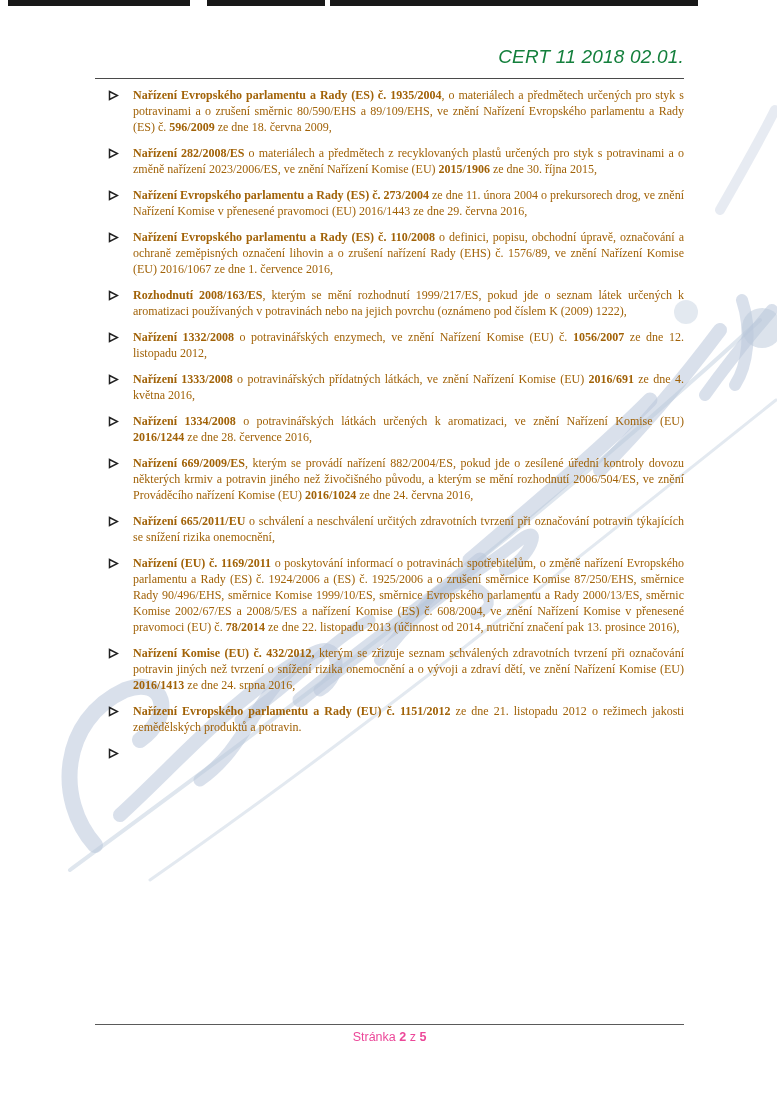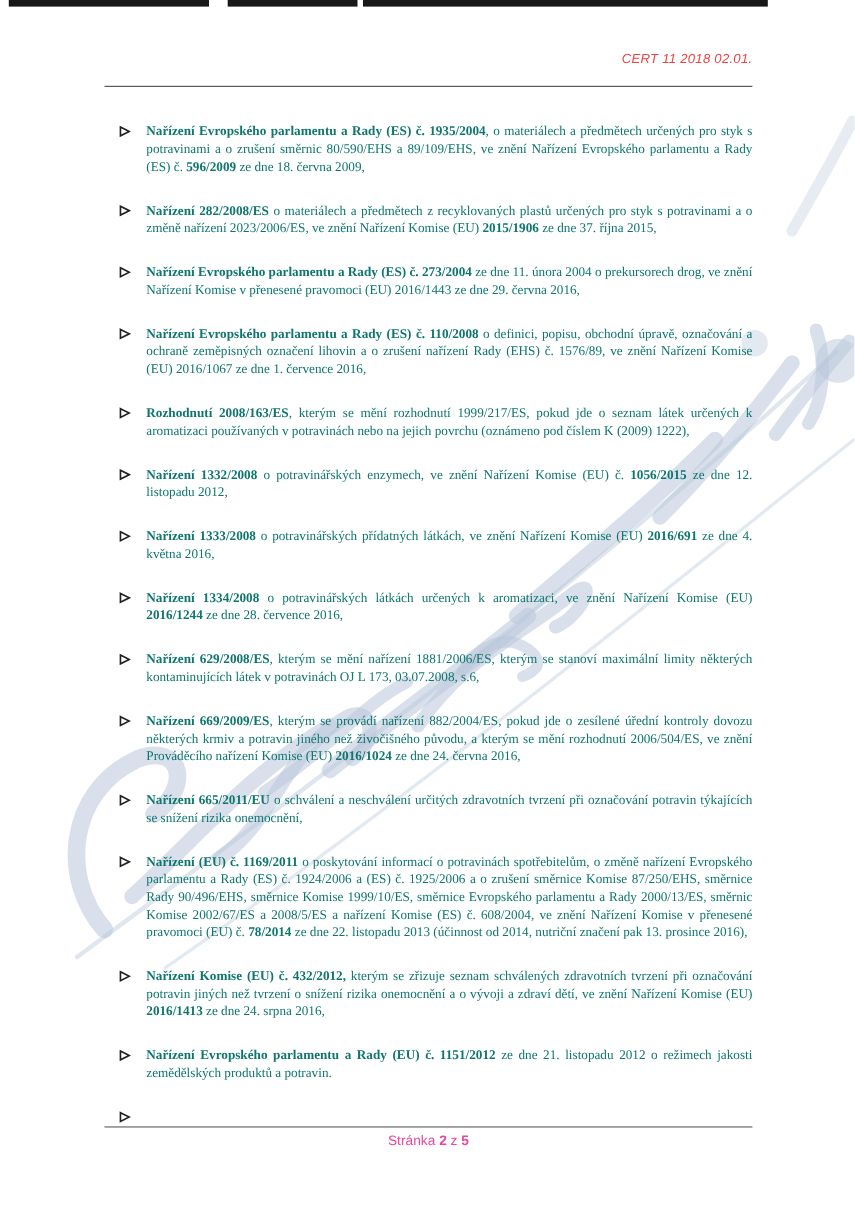--- a/index.html
+++ b/index.html
@@ -19,41 +19,40 @@
   .topbar-seg.s3 { left:330px; width:368px; }
 
   
   .watermark { position:absolute; inset:0; z-index:0; pointer-events:none; }
 
   .content { position:absolute; inset:0; z-index:1; }
 
   .header-code {
     position:absolute; top:46px; right:93px;
     font-family:"Liberation Sans", sans-serif;
-    font-style:italic; font-size:12px; color:#ef4444;
+    font-style:italic; font-size:19px; color:#15803d;
     letter-spacing:0.2px;
     text-align:center;
   }
   .top-rule {
     position:absolute; top:78px; left:95px; width:589px;
     border-top:1px solid #4a4a4a;
   }
 
   .reg-list {
     position:absolute; top:87px; left:95px; width:589px;
     margin:0; padding:0; list-style:none;
   }
   .reg-item {
     position:relative;
     padding-left:38px;
     margin-bottom:10px;
     font-size:12px; line-height:16px;
     text-align:justify;
-    color:#0f766e;
-    margin-top:24px;
+    color:#a16207;
   }
   .reg-item .bullet {
     position:absolute; left:13px; top:3px;
     width:11px; height:11px; line-height:0;
   }
   .seg.bold { font-weight:bold; }
 
   .bottom-rule {
     position:absolute; top:1024px; left:95px; width:589px;
     border-top:1px solid #5a5a5a;
@@ -100,42 +99,39 @@
 
     <div class="header-code">CERT 11 2018 02.01.</div>
     <div class="top-rule"></div>
 
     <ul class="reg-list">
         <li class="reg-item"><span class="bullet"><svg width="11" height="11" viewBox="0 0 11 11">
               <path d="M1.5 1.5 L9.5 5.5 L1.5 9.5 Z" fill="none" stroke="#222" stroke-width="1.5" stroke-linejoin="miter"></path>
             </svg></span><span class="item-text"><span class="seg bold">Nařízení Evropského parlamentu a Rady (ES) č. 1935/2004</span><span class="seg">, o materiálech a předmětech určených pro styk s potravinami a o zrušení směrnic 80/590/EHS a 89/109/EHS, ve znění Nařízení Evropského parlamentu a Rady (ES) č. </span><span class="seg bold">596/2009</span><span class="seg"> ze dne 18. června 2009,</span></span></li>
         <li class="reg-item"><span class="bullet"><svg width="11" height="11" viewBox="0 0 11 11">
               <path d="M1.5 1.5 L9.5 5.5 L1.5 9.5 Z" fill="none" stroke="#222" stroke-width="1.5" stroke-linejoin="miter"></path>
-            </svg></span><span class="item-text"><span class="seg bold">Nařízení 282/2008/ES</span><span class="seg"> o materiálech a předmětech z recyklovaných plastů určených pro styk s potravinami a o změně nařízení 2023/2006/ES, ve znění Nařízení Komise (EU) </span><span class="seg bold">2015/1906</span><span class="seg"> ze dne 37. října 2015,</span></span></li>
+            </svg></span><span class="item-text"><span class="seg bold">Nařízení 282/2008/ES</span><span class="seg"> o materiálech a předmětech z recyklovaných plastů určených pro styk s potravinami a o změně nařízení 2023/2006/ES, ve znění Nařízení Komise (EU) </span><span class="seg bold">2015/1906</span><span class="seg"> ze dne 30. října 2015,</span></span></li>
         <li class="reg-item"><span class="bullet"><svg width="11" height="11" viewBox="0 0 11 11">
               <path d="M1.5 1.5 L9.5 5.5 L1.5 9.5 Z" fill="none" stroke="#222" stroke-width="1.5" stroke-linejoin="miter"></path>
             </svg></span><span class="item-text"><span class="seg bold">Nařízení Evropského parlamentu a Rady (ES) č. 273/2004</span><span class="seg"> ze dne 11. února 2004 o prekursorech drog, ve znění Nařízení Komise v přenesené pravomoci (EU) 2016/1443 ze dne 29. června 2016,</span></span></li>
         <li class="reg-item"><span class="bullet"><svg width="11" height="11" viewBox="0 0 11 11">
               <path d="M1.5 1.5 L9.5 5.5 L1.5 9.5 Z" fill="none" stroke="#222" stroke-width="1.5" stroke-linejoin="miter"></path>
             </svg></span><span class="item-text"><span class="seg bold">Nařízení Evropského parlamentu a Rady (ES) č. 110/2008</span><span class="seg"> o definici, popisu, obchodní úpravě, označování a ochraně zeměpisných označení lihovin a o zrušení nařízení Rady (EHS) č. 1576/89, ve znění Nařízení Komise (EU) 2016/1067 ze dne 1. července 2016,</span></span></li>
         <li class="reg-item"><span class="bullet"><svg width="11" height="11" viewBox="0 0 11 11">
               <path d="M1.5 1.5 L9.5 5.5 L1.5 9.5 Z" fill="none" stroke="#222" stroke-width="1.5" stroke-linejoin="miter"></path>
             </svg></span><span class="item-text"><span class="seg bold">Rozhodnutí 2008/163/ES</span><span class="seg">, kterým se mění rozhodnutí 1999/217/ES, pokud jde o seznam látek určených k aromatizaci používaných v potravinách nebo na jejich povrchu (oznámeno pod číslem K (2009) 1222),</span></span></li>
         <li class="reg-item"><span class="bullet"><svg width="11" height="11" viewBox="0 0 11 11">
               <path d="M1.5 1.5 L9.5 5.5 L1.5 9.5 Z" fill="none" stroke="#222" stroke-width="1.5" stroke-linejoin="miter"></path>
-            </svg></span><span class="item-text"><span class="seg bold">Nařízení 1332/2008</span><span class="seg"> o potravinářských enzymech, ve znění Nařízení Komise (EU) č. </span><span class="seg bold">1056/2015</span><span class="seg"> ze dne 12. listopadu 2012,</span></span></li>
+            </svg></span><span class="item-text"><span class="seg bold">Nařízení 1332/2008</span><span class="seg"> o potravinářských enzymech, ve znění Nařízení Komise (EU) č. </span><span class="seg bold">1056/2007</span><span class="seg"> ze dne 12. listopadu 2012,</span></span></li>
         <li class="reg-item"><span class="bullet"><svg width="11" height="11" viewBox="0 0 11 11">
               <path d="M1.5 1.5 L9.5 5.5 L1.5 9.5 Z" fill="none" stroke="#222" stroke-width="1.5" stroke-linejoin="miter"></path>
             </svg></span><span class="item-text"><span class="seg bold">Nařízení 1333/2008</span><span class="seg"> o potravinářských přídatných látkách, ve znění Nařízení Komise (EU) </span><span class="seg bold">2016/691</span><span class="seg"> ze dne 4. května 2016,</span></span></li>
         <li class="reg-item"><span class="bullet"><svg width="11" height="11" viewBox="0 0 11 11">
               <path d="M1.5 1.5 L9.5 5.5 L1.5 9.5 Z" fill="none" stroke="#222" stroke-width="1.5" stroke-linejoin="miter"></path>
             </svg></span><span class="item-text"><span class="seg bold">Nařízení 1334/2008</span><span class="seg"> o potravinářských látkách určených k aromatizaci, ve znění Nařízení Komise (EU) </span><span class="seg bold">2016/1244</span><span class="seg"> ze dne 28. července 2016,</span></span></li>
-        <li class="reg-item"><span class="bullet"><svg width="11" height="11" viewBox="0 0 11 11">
-              <path d="M1.5 1.5 L9.5 5.5 L1.5 9.5 Z" fill="none" stroke="#222" stroke-width="1.5" stroke-linejoin="miter"></path>
-            </svg></span><span class="item-text"><span class="seg bold">Nařízení 629/2008/ES</span><span class="seg">, kterým se mění nařízení 1881/2006/ES, kterým se stanoví maximální limity některých kontaminujících látek v potravinách OJ L 173, 03.07.2008, s.6,</span></span></li>
         <li class="reg-item"><span class="bullet"><svg width="11" height="11" viewBox="0 0 11 11">
               <path d="M1.5 1.5 L9.5 5.5 L1.5 9.5 Z" fill="none" stroke="#222" stroke-width="1.5" stroke-linejoin="miter"></path>
             </svg></span><span class="item-text"><span class="seg bold">Nařízení 669/2009/ES</span><span class="seg">, kterým se provádí nařízení 882/2004/ES, pokud jde o zesílené úřední kontroly dovozu některých krmiv a potravin jiného než živočišného původu, a kterým se mění rozhodnutí 2006/504/ES, ve znění Prováděcího nařízení Komise (EU) </span><span class="seg bold">2016/1024</span><span class="seg"> ze dne 24. června 2016,</span></span></li>
         <li class="reg-item"><span class="bullet"><svg width="11" height="11" viewBox="0 0 11 11">
               <path d="M1.5 1.5 L9.5 5.5 L1.5 9.5 Z" fill="none" stroke="#222" stroke-width="1.5" stroke-linejoin="miter"></path>
             </svg></span><span class="item-text"><span class="seg bold">Nařízení 665/2011/EU</span><span class="seg"> o schválení a neschválení určitých zdravotních tvrzení při označování potravin týkajících se snížení rizika onemocnění,</span></span></li>
         <li class="reg-item"><span class="bullet"><svg width="11" height="11" viewBox="0 0 11 11">
               <path d="M1.5 1.5 L9.5 5.5 L1.5 9.5 Z" fill="none" stroke="#222" stroke-width="1.5" stroke-linejoin="miter"></path>
             </svg></span><span class="item-text"><span class="seg bold">Nařízení (EU) č. 1169/2011</span><span class="seg"> o poskytování informací o potravinách spotřebitelům, o změně nařízení Evropského parlamentu a Rady (ES) č. 1924/2006 a (ES) č. 1925/2006 a o zrušení směrnice Komise 87/250/EHS, směrnice Rady 90/496/EHS, směrnice Komise 1999/10/ES, směrnice Evropského parlamentu a Rady 2000/13/ES, směrnic Komise 2002/67/ES a 2008/5/ES a nařízení Komise (ES) č. 608/2004, ve znění Nařízení Komise v přenesené pravomoci (EU) č. </span><span class="seg bold">78/2014</span><span class="seg"> ze dne 22. listopadu 2013 (účinnost od 2014, nutriční značení pak 13. prosince 2016),</span></span></li>
         <li class="reg-item"><span class="bullet"><svg width="11" height="11" viewBox="0 0 11 11">

